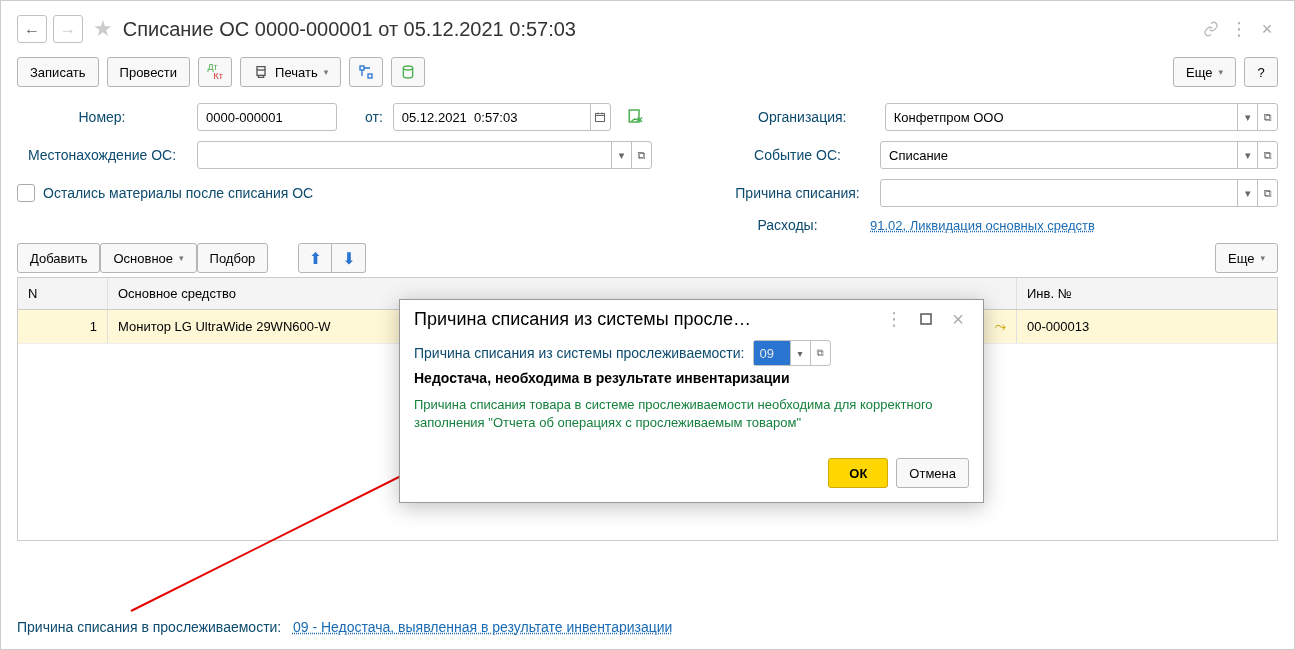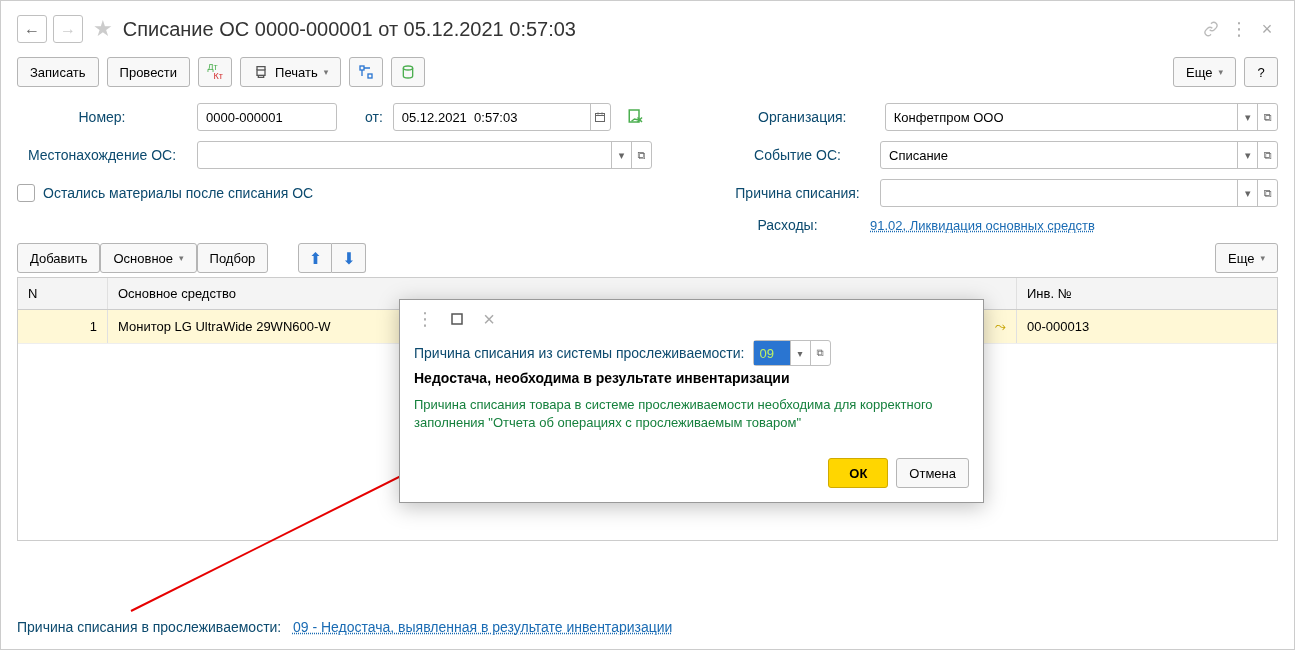--- a/index.html
+++ b/index.html
@@ -45,21 +45,21 @@
 .dialog-body { padding: 0 14px 12px; }
 .dlg-row { display: flex; align-items: center; gap: 8px; margin-bottom: 4px; }
 .dlg-field { display: flex; border: 1px solid #c0c0c0; border-radius: 3px; height: 26px; }
 .dlg-field input { border: none; outline: none; padding: 0 6px; width: 36px; font-size: 13px; }
 .dlg-fb { width: 20px; border-left: 1px solid #c0c0c0; display: flex; align-items: center; justify-content: center; cursor: pointer; font-size: 10px; color: #666; }
 .dlg-bold { font-weight: bold; font-size: 14px; margin-bottom: 10px; }
 .dlg-hint { font-size: 13px; color: #15803d; line-height: 1.4; margin-bottom: 14px; }
 .dialog-buttons { display: flex; justify-content: flex-end; gap: 8px; padding: 0 14px 14px; }
 .arrow-annot { position: absolute; left: 120px; top: 440px; pointer-events: none; }
 svg.icon { width: 16px; height: 16px; }
-.selhl { background: #2a75d1; color: #bef264; }
+.selhl { background: #2a75d1; color: #e5e5e5; }
 .col-left-label { width: 170px; }
 .col-main-input { width: 455px; }
 </style>
 </head>
 <body>
 
 <div class="window">
 
   <div class="header-row">
     <div class="nav-btn">←</div>
@@ -233,20 +233,21 @@
     <defs>
         <marker id="ah" markerWidth="10" markerHeight="10" refX="8" refY="3" orient="auto">
           <path d="M0,0 L0,6 L9,3 z" fill="#e60000"></path>
         </marker>
       </defs>
     <line x1="330" y1="10" x2="10" y2="170" stroke="#e60000" stroke-width="2" marker-start="url(#ah)"></line>
   </svg>
 
   <div class="dialog">
     <div class="dialog-header">
+      <span class="dialog-title">Причина списания из системы просле…</span>
       <span class="head-icon">⋮</span>
       <span class="head-icon">
         <svg width="14" height="14" viewBox="0 0 14 14" fill="none" stroke="#555" stroke-width="1.5">
             <rect x="2" y="2" width="10" height="10"></rect>
           </svg>
       </span>
       <span class="head-icon" style="font-size:20px">×</span>
     </div>
     <div class="dialog-body">
       <div class="dlg-row">

